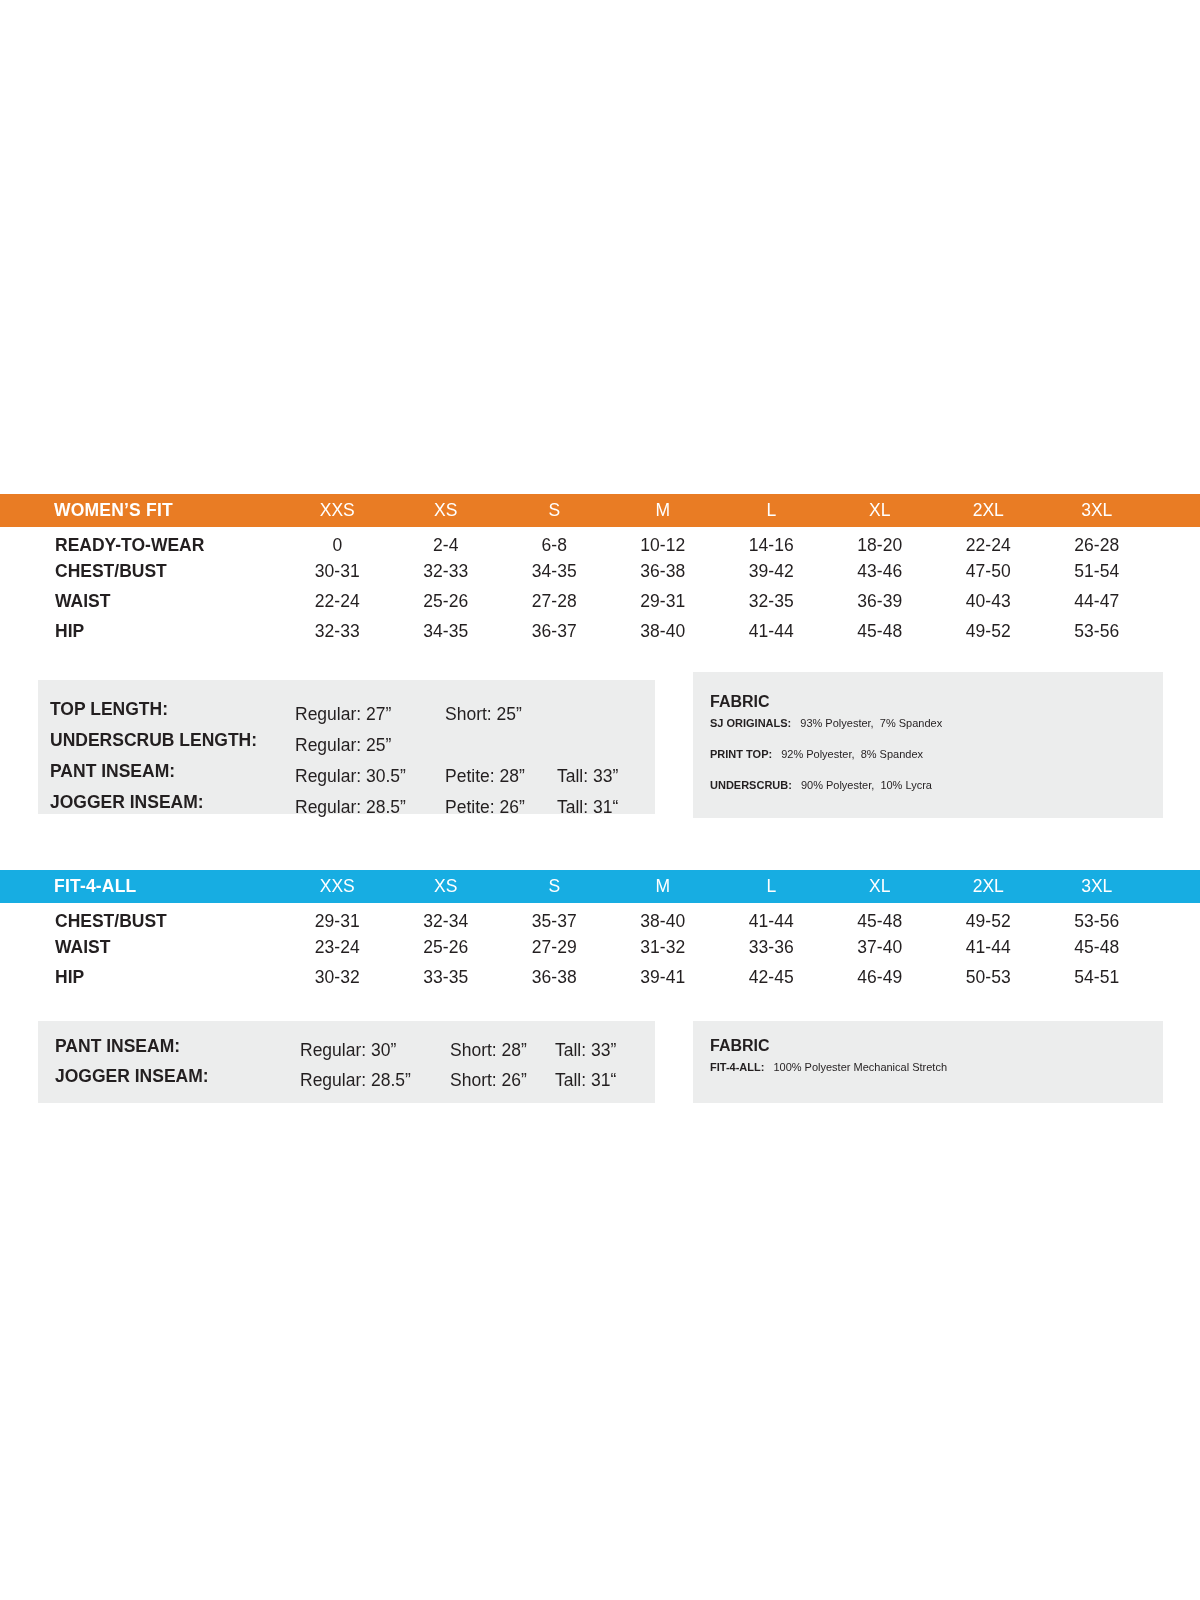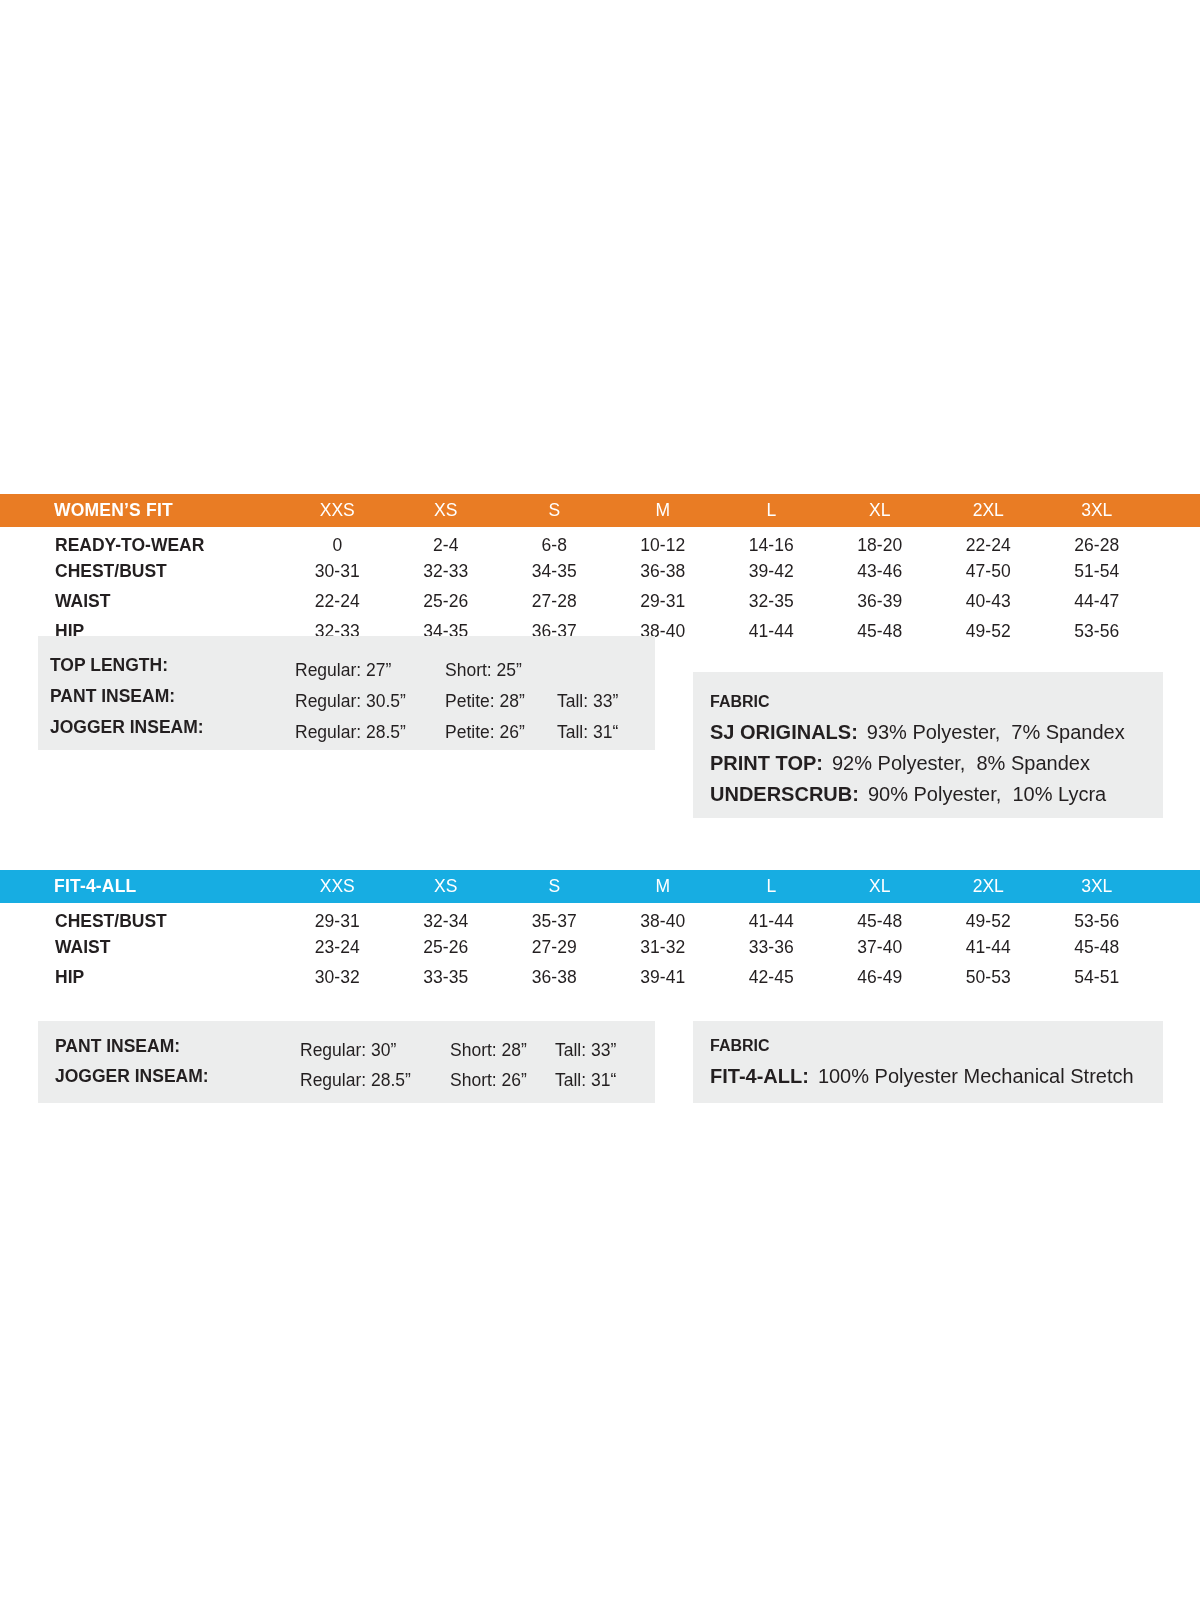--- a/index.html
+++ b/index.html
@@ -61,43 +61,43 @@
   .size-table tbody td{text-align:center;vertical-align:middle;}
   #women-table{top:494px;}
   #fit-table{top:870px;}
 
   
   .info-box{
     position:absolute;
     background:var(--box);
     padding:14px 0 0 17px;
   }
-  #box-women-meas{left:38px;top:636px;width:617px;height:114px;padding-left:12px;}
+  #box-women-meas{left:38px;top:680px;width:617px;height:134px;padding-left:12px;}
   #box-women-fabric{left:693px;top:672px;width:470px;height:146px;}
   #box-fit-meas{left:38px;top:1021px;width:617px;height:82px;padding-top:10px;}
   #box-fit-fabric{left:693px;top:1021px;width:470px;height:82px;padding-top:10px;}
 
   .meas-row{
     display:grid;
     grid-template-columns:245px 150px 112px auto;
     align-items:center;
     height:31px;
     font-size:17.5px;
   }
   #box-fit-meas .meas-row{grid-template-columns:245px 150px 105px auto;height:30px;}
   .meas-row .lab{font-weight:bold;white-space:nowrap;}
   .meas-row .val{white-space:nowrap;margin-top:9px;}
 
   .fab-title{
     display:flex;align-items:center;
     height:31px;font-size:16px;font-weight:bold;
   }
   .fab-line{
-    display:flex;align-items:center;
-    height:31px;font-size:20px;gap:9px;
+    display:flex;align-items:flex-start;
+    height:31px;font-size:11px;gap:9px;
   }
   #box-fit-fabric .fab-title,#box-fit-fabric .fab-line{height:30px;}
   .fab-line .lab{font-weight:bold;white-space:nowrap;}
   .fab-line .text{white-space:pre-wrap;}
 </style>
 </head>
 <body>
 
 <div id="canvas">
 
@@ -181,20 +181,26 @@
   </table>
 
   <div id="box-women-meas" class="info-box">
     <div class="meas-row">
       <span class="lab">TOP LENGTH:</span>
       <span class="val">Regular: 27”</span>
       <span class="val">Short: 25”</span>
       <span class="val"></span>
     </div>
     <div class="meas-row">
+      <span class="lab">UNDERSCRUB LENGTH:</span>
+      <span class="val">Regular: 25”</span>
+      <span class="val"></span>
+      <span class="val"></span>
+    </div>
+    <div class="meas-row">
       <span class="lab">PANT INSEAM:</span>
       <span class="val">Regular: 30.5”</span>
       <span class="val">Petite: 28”</span>
       <span class="val">Tall: 33”</span>
     </div>
     <div class="meas-row">
       <span class="lab">JOGGER INSEAM:</span>
       <span class="val">Regular: 28.5”</span>
       <span class="val">Petite: 26”</span>
       <span class="val">Tall: 31“</span>

